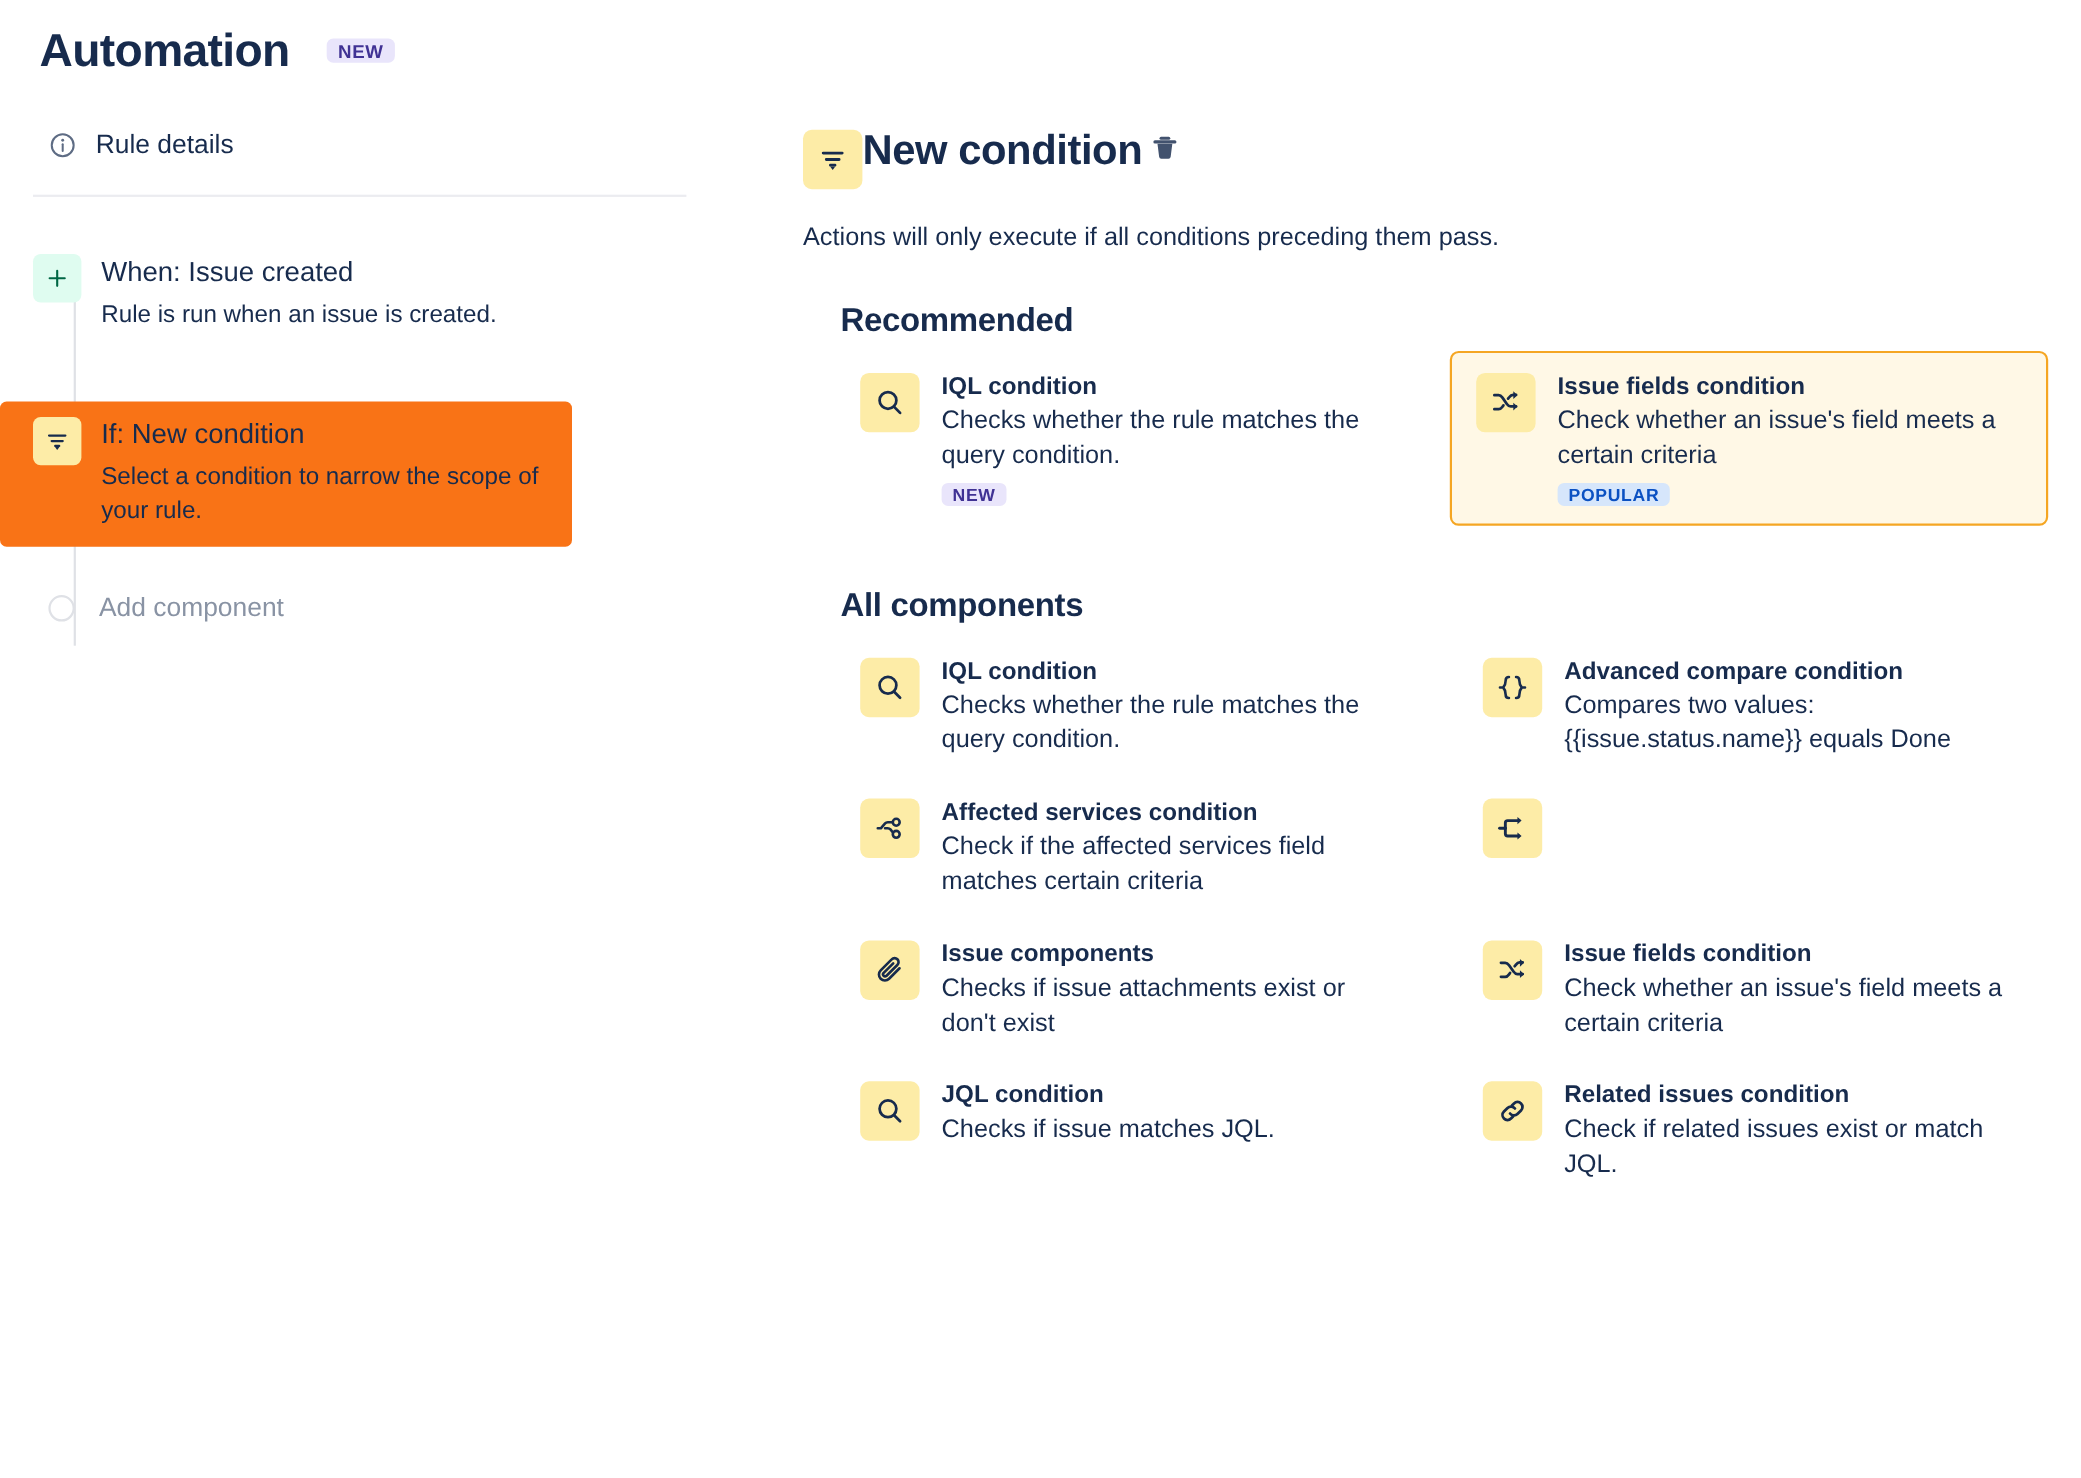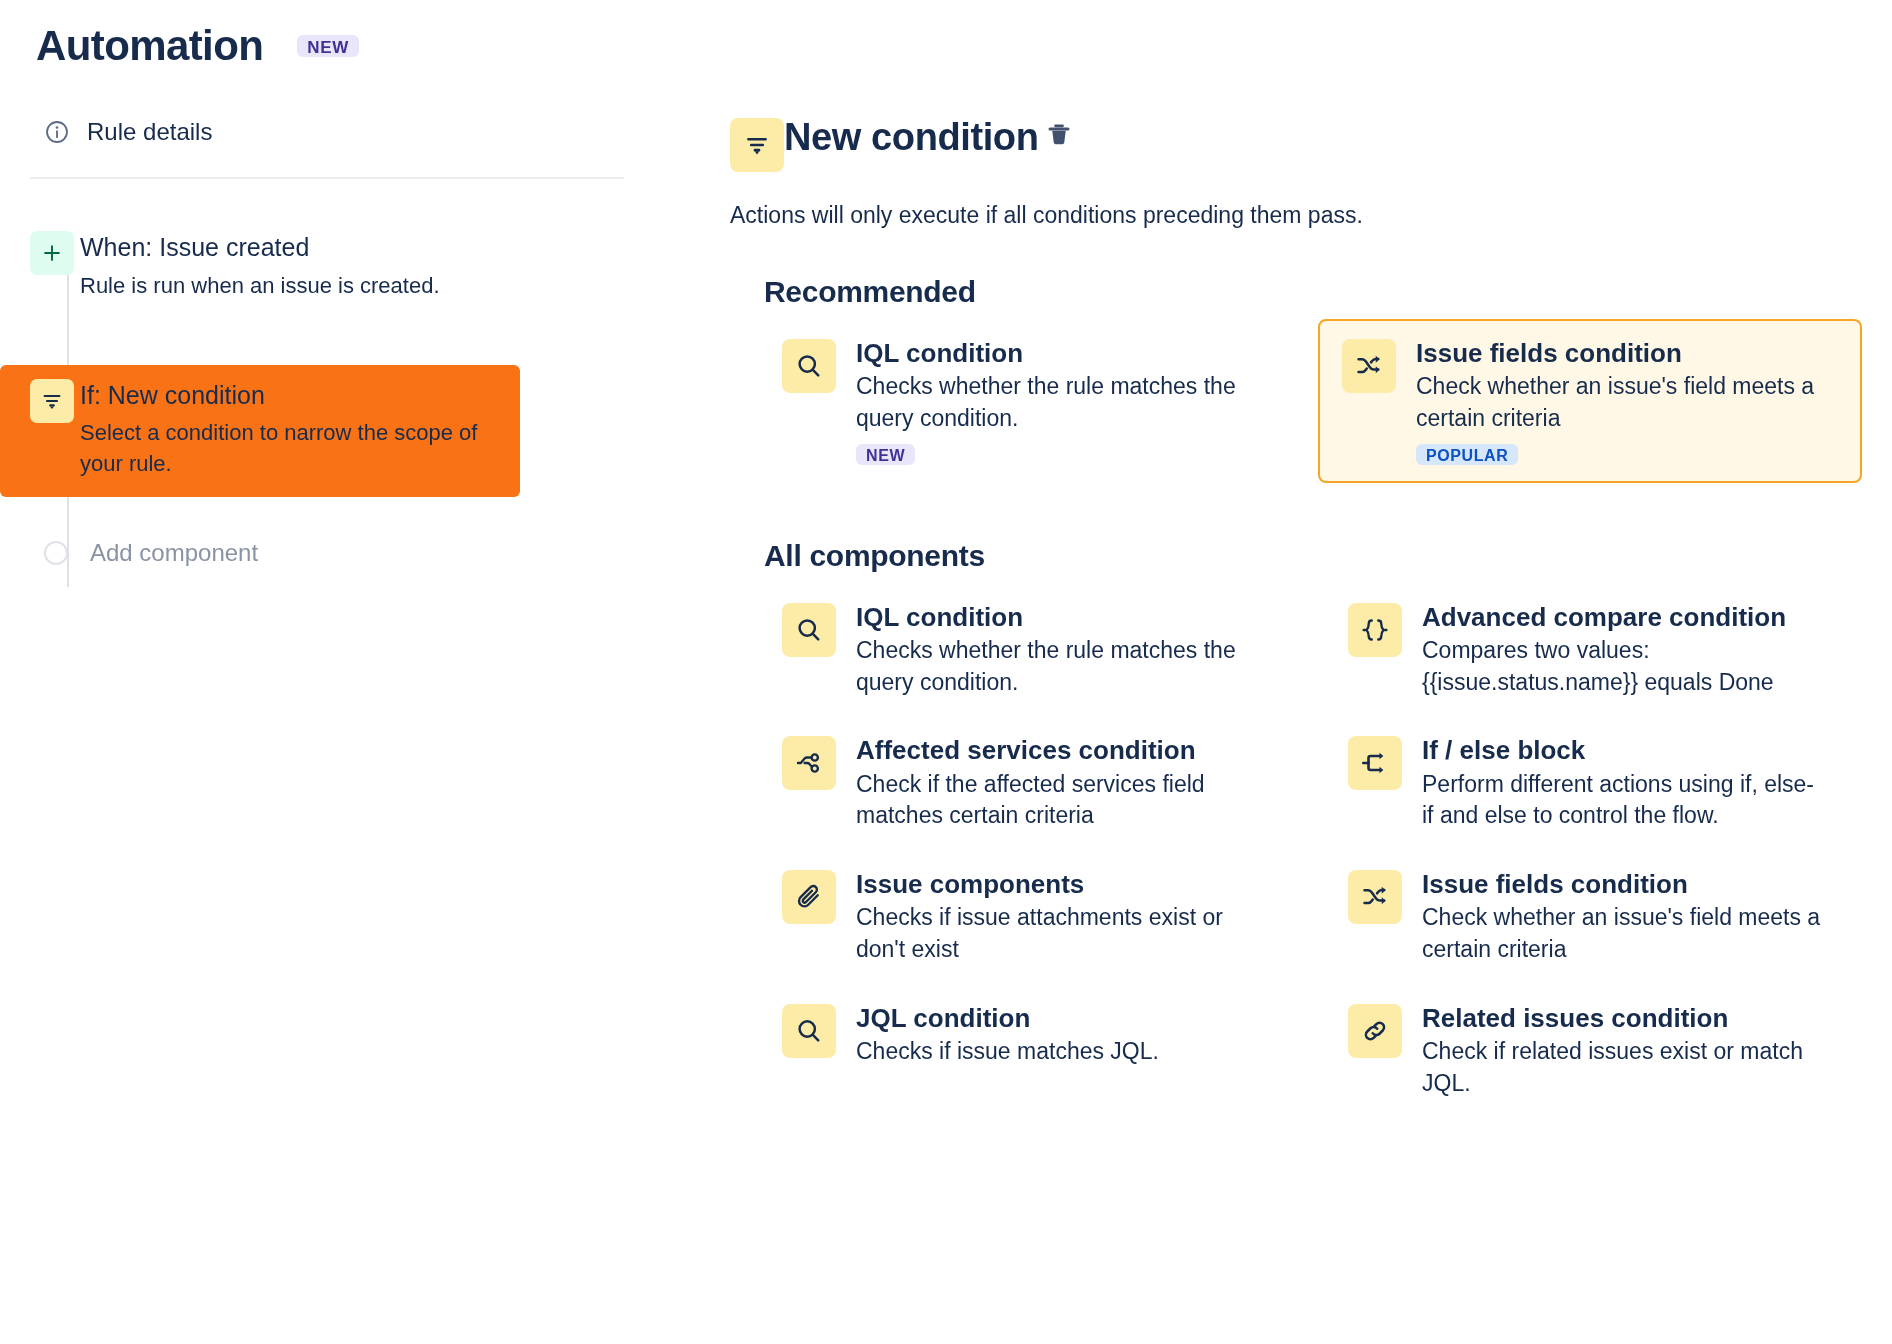--- a/index.html
+++ b/index.html
@@ -83,21 +83,21 @@
     position: absolute;
     left: 67px;
     top: 48px;
     bottom: 0;
     width: 2px;
     background: #DFE1E6;
   }
   .flow-item {
     position: relative;
     display: flex;
-    gap: 6px;
+    gap: 18px;
     padding: 14px 22px 18px 30px;
     border-radius: 6px;
     z-index: 2;
   }
   .flow-item.selected {
     background: #f97316;
     margin-right: 140px;
   }
   .flow-icon {
     flex: 0 0 auto;
@@ -222,21 +222,21 @@
     width: 54px; height: 54px;
     background: #FDECA7;
     border-radius: 8px;
     display: flex;
     align-items: center;
     justify-content: center;
     margin-top: 2px;
   }
   .card-body { min-width: 0; }
   .card-title {
-    font-size: 26px;
+    font-size: 22px;
     font-weight: 700;
     color: #172B4D;
     line-height: 1.28;
   }
   .card-desc {
     font-size: 23px;
     color: #172B4D;
     line-height: 1.38;
     margin-top: 1px;
     max-width: 400px;
@@ -416,24 +416,20 @@
     <div class="card">
       <div class="card-icon">
         <svg width="30" height="30" viewBox="0 0 24 24" fill="none">
           <path d="M2.6 12h4.2" stroke="#172B4D" stroke-width="2.1" stroke-linecap="round"></path>
           <path d="M6.8 12V8c0-1 .7-1.6 1.7-1.6h8.2" stroke="#172B4D" stroke-width="2.1" stroke-linecap="round" stroke-linejoin="round"></path>
           <path d="M6.8 12v4c0 1 .7 1.6 1.7 1.6h8.2" stroke="#172B4D" stroke-width="2.1" stroke-linecap="round" stroke-linejoin="round"></path>
           <path d="M15.6 3.8l3 2.6-3 2.6z" fill="#172B4D"></path>
           <path d="M15.6 15l3 2.6-3 2.6z" fill="#172B4D"></path>
         </svg>
       </div>
-      <div class="card-body">
-        <div class="card-title">If / else block</div>
-        <div class="card-desc">Perform different actions using if, else-if and else to control the flow.</div>
-      </div>
     </div>
 
     <div class="card">
       <div class="card-icon">
         <svg width="30" height="30" viewBox="0 0 24 24" fill="none">
           <path d="M19 10.6l-7.6 7.6a4.3 4.3 0 1 1-6.1-6.1l8-8a2.9 2.9 0 1 1 4.1 4.1l-8 8a1.5 1.5 0 0 1-2.1-2.1l7.1-7.1" stroke="#172B4D" stroke-width="1.9" stroke-linecap="round" stroke-linejoin="round"></path>
         </svg>
       </div>
       <div class="card-body">
         <div class="card-title">Issue components</div>

